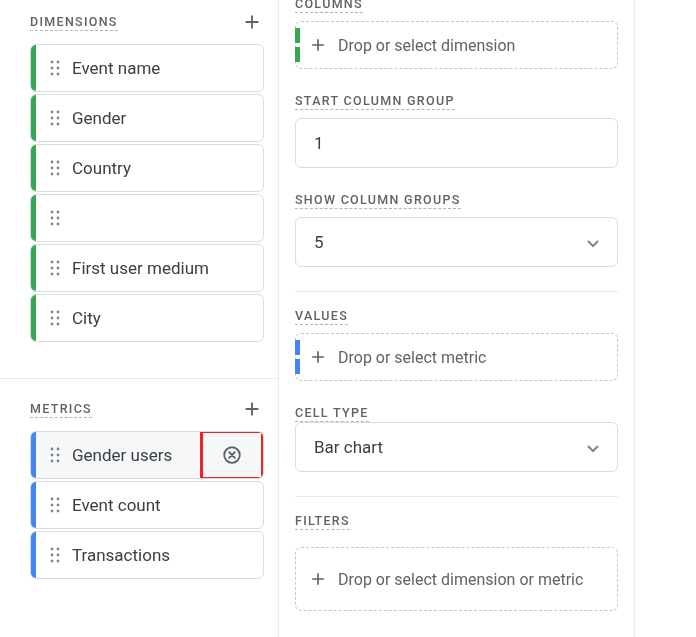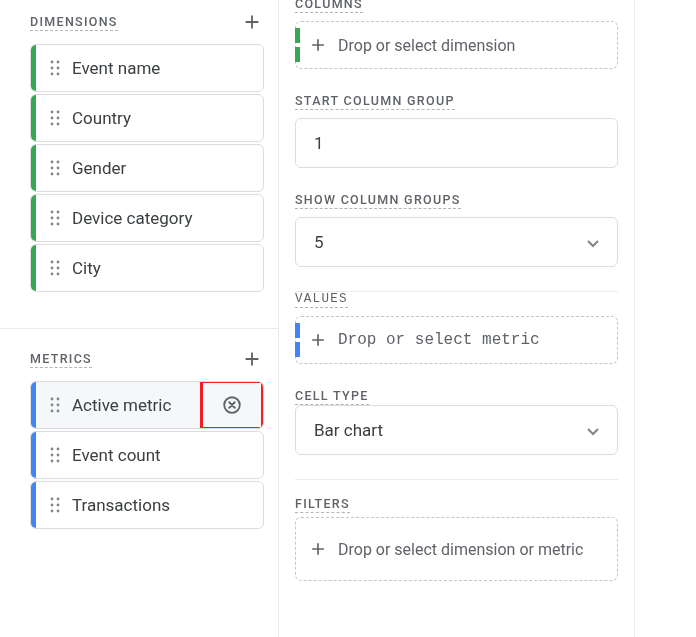--- a/index.html
+++ b/index.html
@@ -187,49 +187,62 @@
       <span class="drag">
           <svg viewBox="0 0 10 16">
             <circle cx="2" cy="2" r="1.4" fill="currentColor"></circle>
             <circle cx="8" cy="2" r="1.4" fill="currentColor"></circle>
             <circle cx="2" cy="8" r="1.4" fill="currentColor"></circle>
             <circle cx="8" cy="8" r="1.4" fill="currentColor"></circle>
             <circle cx="2" cy="14" r="1.4" fill="currentColor"></circle>
             <circle cx="8" cy="14" r="1.4" fill="currentColor"></circle>
           </svg>
         </span>
+      <span class="pill-label">Gender</span>
+    </div>
+    <div class="pill">
+      <div class="stripe green"></div>
+      <span class="drag">
+          <svg viewBox="0 0 10 16">
+            <circle cx="2" cy="2" r="1.4" fill="currentColor"></circle>
+            <circle cx="8" cy="2" r="1.4" fill="currentColor"></circle>
+            <circle cx="2" cy="8" r="1.4" fill="currentColor"></circle>
+            <circle cx="8" cy="8" r="1.4" fill="currentColor"></circle>
+            <circle cx="2" cy="14" r="1.4" fill="currentColor"></circle>
+            <circle cx="8" cy="14" r="1.4" fill="currentColor"></circle>
+          </svg>
+        </span>
       <span class="pill-label">Country</span>
     </div>
     <div class="pill">
       <div class="stripe green"></div>
       <span class="drag">
           <svg viewBox="0 0 10 16">
             <circle cx="2" cy="2" r="1.4" fill="currentColor"></circle>
             <circle cx="8" cy="2" r="1.4" fill="currentColor"></circle>
             <circle cx="2" cy="8" r="1.4" fill="currentColor"></circle>
             <circle cx="8" cy="8" r="1.4" fill="currentColor"></circle>
             <circle cx="2" cy="14" r="1.4" fill="currentColor"></circle>
             <circle cx="8" cy="14" r="1.4" fill="currentColor"></circle>
           </svg>
         </span>
-      <span class="pill-label">Gender</span>
-    </div>
-    <div class="pill">
-      <div class="stripe green"></div>
-      <span class="drag">
-          <svg viewBox="0 0 10 16">
-            <circle cx="2" cy="2" r="1.4" fill="currentColor"></circle>
-            <circle cx="8" cy="2" r="1.4" fill="currentColor"></circle>
-            <circle cx="2" cy="8" r="1.4" fill="currentColor"></circle>
-            <circle cx="8" cy="8" r="1.4" fill="currentColor"></circle>
-            <circle cx="2" cy="14" r="1.4" fill="currentColor"></circle>
-            <circle cx="8" cy="14" r="1.4" fill="currentColor"></circle>
-          </svg>
-        </span>
-      <span class="pill-label">Device category</span>
+    </div>
+    <div class="pill">
+      <div class="stripe green"></div>
+      <span class="drag">
+          <svg viewBox="0 0 10 16">
+            <circle cx="2" cy="2" r="1.4" fill="currentColor"></circle>
+            <circle cx="8" cy="2" r="1.4" fill="currentColor"></circle>
+            <circle cx="2" cy="8" r="1.4" fill="currentColor"></circle>
+            <circle cx="8" cy="8" r="1.4" fill="currentColor"></circle>
+            <circle cx="2" cy="14" r="1.4" fill="currentColor"></circle>
+            <circle cx="8" cy="14" r="1.4" fill="currentColor"></circle>
+          </svg>
+        </span>
+      <span class="pill-label">First user medium</span>
     </div>
     <div class="pill">
       <div class="stripe green"></div>
       <span class="drag">
           <svg viewBox="0 0 10 16">
             <circle cx="2" cy="2" r="1.4" fill="currentColor"></circle>
             <circle cx="8" cy="2" r="1.4" fill="currentColor"></circle>
             <circle cx="2" cy="8" r="1.4" fill="currentColor"></circle>
             <circle cx="8" cy="8" r="1.4" fill="currentColor"></circle>
             <circle cx="2" cy="14" r="1.4" fill="currentColor"></circle>
@@ -255,21 +268,21 @@
       <span class="drag">
           <svg viewBox="0 0 10 16">
             <circle cx="2" cy="2" r="1.4" fill="currentColor"></circle>
             <circle cx="8" cy="2" r="1.4" fill="currentColor"></circle>
             <circle cx="2" cy="8" r="1.4" fill="currentColor"></circle>
             <circle cx="8" cy="8" r="1.4" fill="currentColor"></circle>
             <circle cx="2" cy="14" r="1.4" fill="currentColor"></circle>
             <circle cx="8" cy="14" r="1.4" fill="currentColor"></circle>
           </svg>
         </span>
-      <span class="pill-label">Active metric</span>
+      <span class="pill-label">Gender users</span>
       <div class="remove-wrap">
         <span class="remove-btn">
           <svg viewBox="0 0 24 24">
               <circle cx="12" cy="12" r="8.5" fill="none" stroke="currentColor" stroke-width="2"></circle>
               <path d="M9 9l6 6M15 9l-6 6" stroke="currentColor" stroke-width="2" stroke-linecap="round"></path>
             </svg>
         </span>
       </div>
     </div>
     <div class="pill">
@@ -339,21 +352,21 @@
     <div class="select-box">
       <span>5</span>
       <span class="caret"><svg viewBox="0 0 12 8">
             <path d="M1 1l5 5 5-5" fill="none" stroke="currentColor" stroke-width="2"></path>
           </svg></span>
     </div>
   </div>
 
   <div class="section-divider"></div>
 
-  <div class="r-block" style="font-family:Liberation Mono, monospace;">
+  <div class="r-block" style="margin-top:16px;">
     <div class="section-head" style="margin-bottom:8px;">
       <span class="section-label">VALUES</span>
     </div>
     <div class="drop-zone single">
       <div class="dz-stripe blue">
           <span></span>
           <span></span>
         </div>
       <span class="plus">
           <svg viewBox="0 0 24 24">
@@ -372,21 +385,21 @@
       <span>Bar chart</span>
       <span class="caret"><svg viewBox="0 0 12 8">
             <path d="M1 1l5 5 5-5" fill="none" stroke="currentColor" stroke-width="2"></path>
           </svg></span>
     </div>
   </div>
 
   <div class="section-divider"></div>
 
   <div class="r-block" style="margin-top:16px;">
-    <div class="section-head" style="margin-bottom:4px;">
+    <div class="section-head" style="margin-bottom:17px;">
       <span class="section-label">FILTERS</span>
     </div>
     <div class="drop-zone double">
       <span class="plus">
           <svg viewBox="0 0 24 24">
             <path fill="currentColor" d="M11 5h2v6h6v2h-6v6h-2v-6H5v-2h6z"></path>
           </svg>
         </span>
       <span>Drop or select dimension or metric</span>
     </div>

